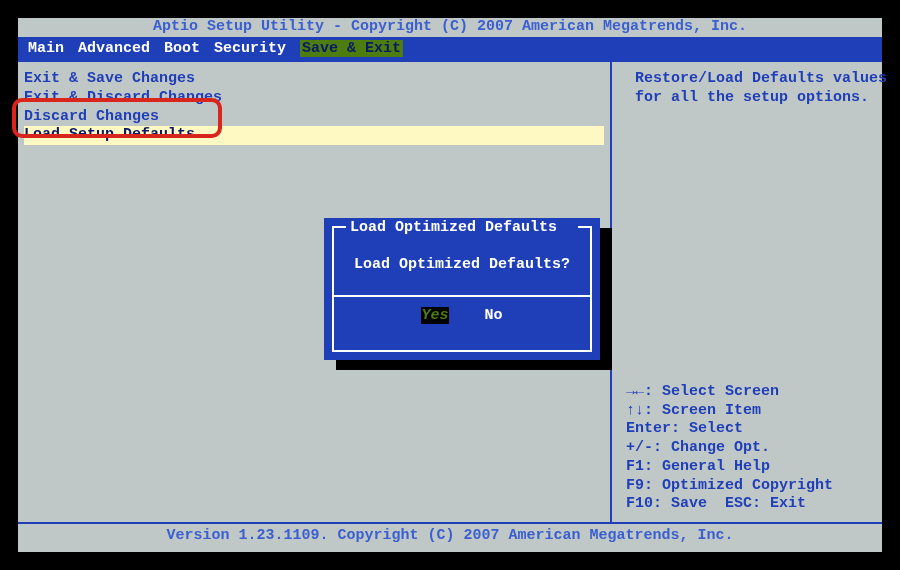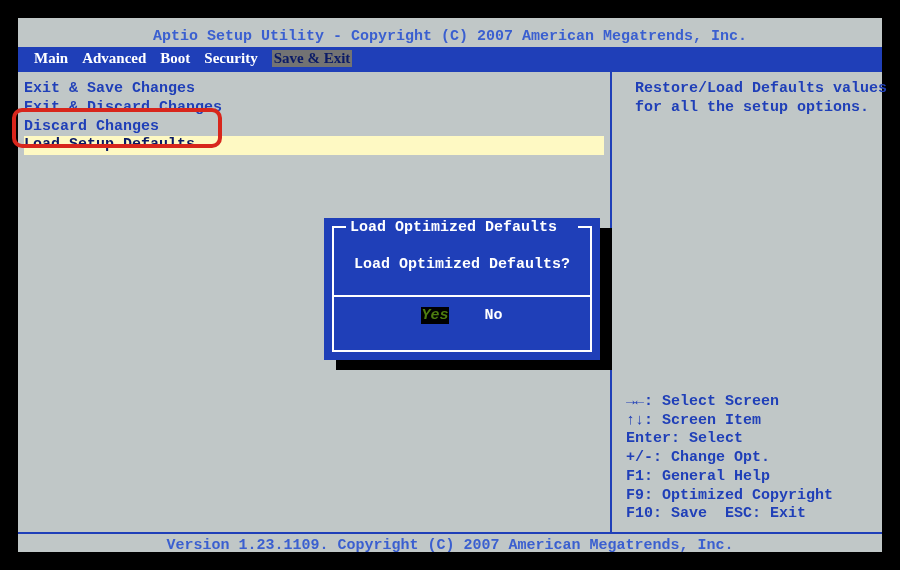--- a/index.html
+++ b/index.html
@@ -17,33 +17,32 @@
     position: absolute;
     top: 18px;
     left: 18px;
     right: 18px;
     bottom: 18px;
     background: #c0c7c7;
   }
   .title-bar {
     color: #3a5fd0;
     text-align: center;
-    padding: 10px 0 2px 0;
+    padding: 0 0 2px 0;
   }
   .menu-bar {
     background: #1f3fb8;
     color: #fff;
-    padding: 3px 16px;
+    padding: 3px 10px;
     display: flex;
     gap: 14px;
-    font-family: Liberation Serif, serif;
   }
   .menu-item { color: #fff; cursor: pointer; }
   .menu-item.selected {
-    background: #737373;
+    background: #4d7c0f;
     color: #0a1a66;
     padding: 0 2px;
   }
   .content {
     display: flex;
     height: calc(100% - 70px);
     border-top: 2px solid #1f3fb8;
     border-bottom: 2px solid #1f3fb8;
     gap: 8px;
   }

